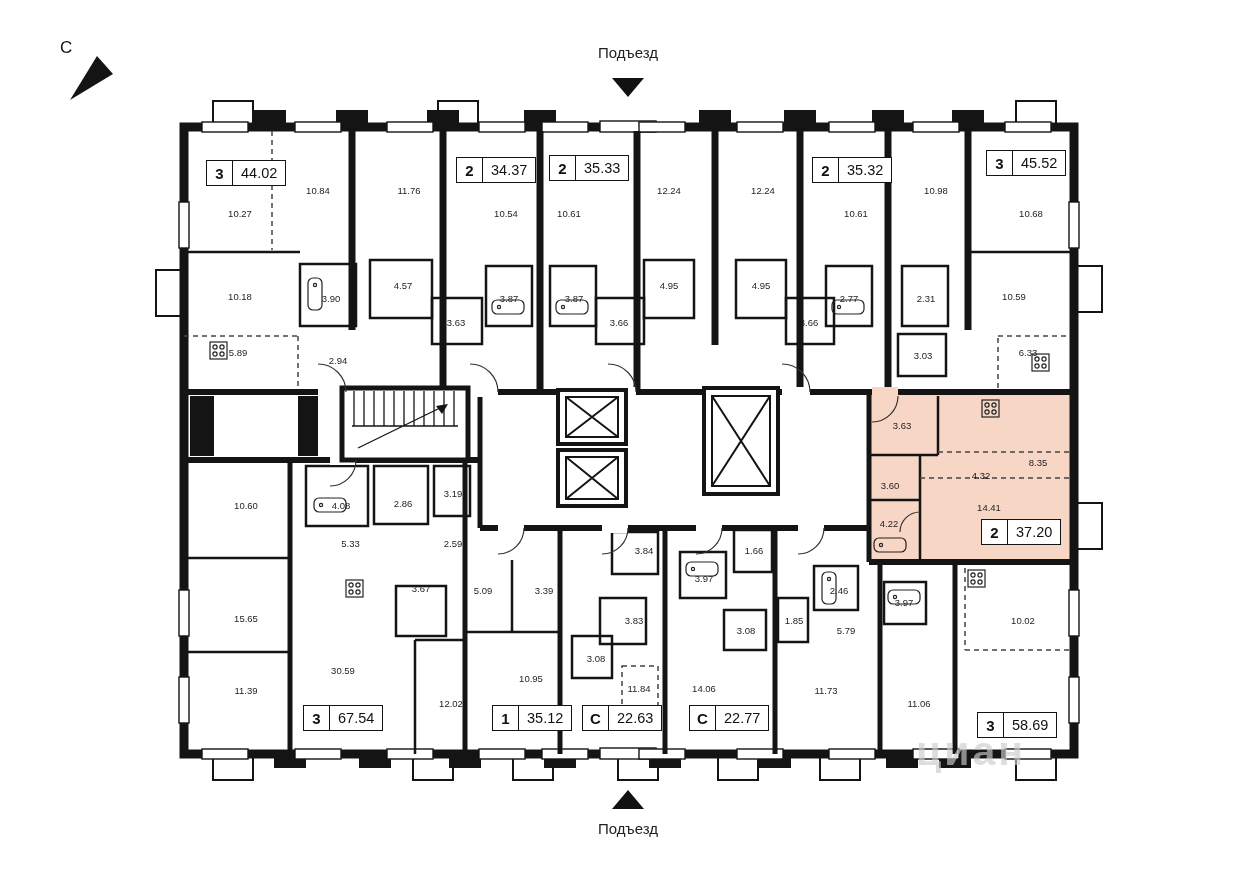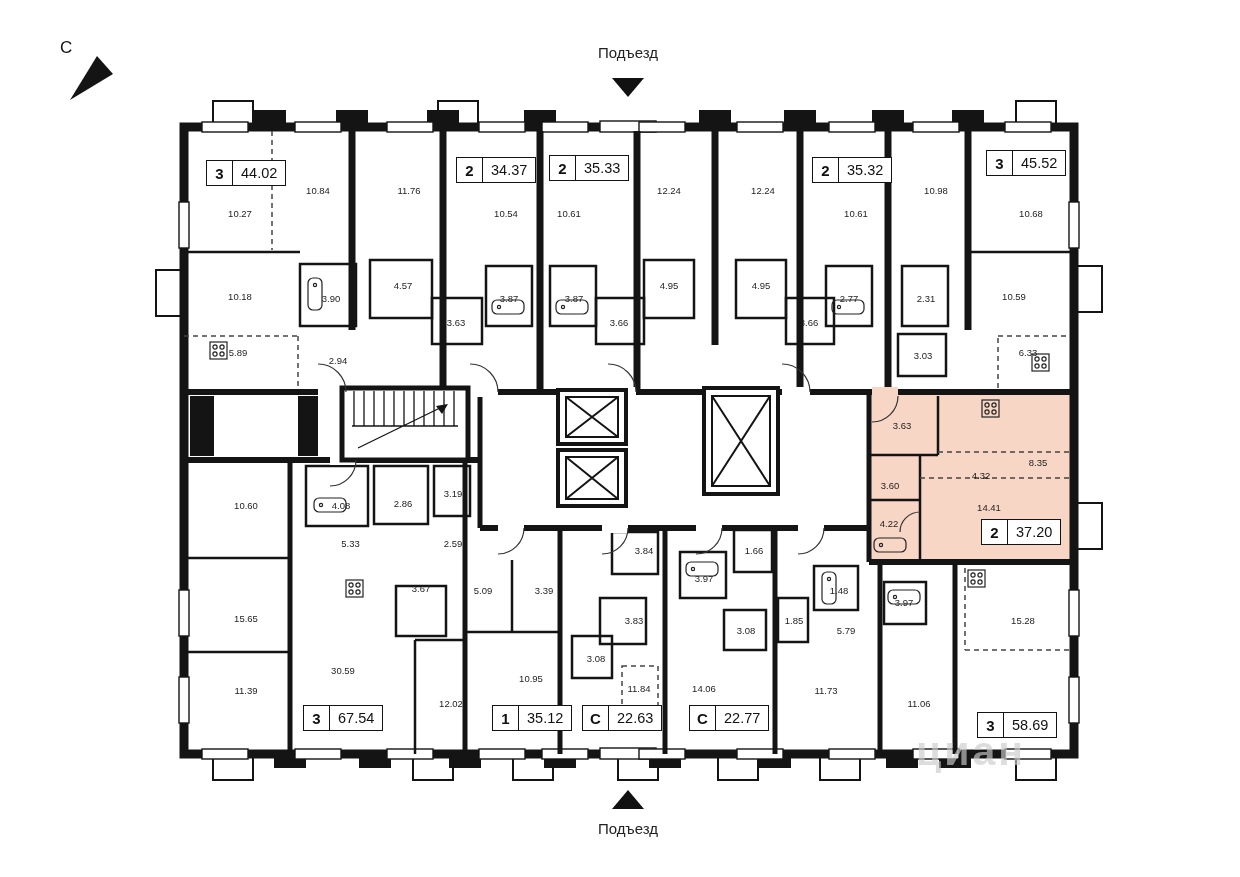--- a/index.html
+++ b/index.html
@@ -276,27 +276,27 @@
       <div class="room-area" style="left: 531px; top: 678px;">10.95</div>
       <div class="room-area" style="left: 246px; top: 690px;">11.39</div>
       <div class="room-area" style="left: 644px; top: 550px;">3.84</div>
       <div class="room-area" style="left: 704px; top: 578px;">3.97</div>
       <div class="room-area" style="left: 754px; top: 550px;">1.66</div>
       <div class="room-area" style="left: 634px; top: 620px;">3.83</div>
       <div class="room-area" style="left: 596px; top: 658px;">3.08</div>
       <div class="room-area" style="left: 746px; top: 630px;">3.08</div>
       <div class="room-area" style="left: 639px; top: 688px;">11.84</div>
       <div class="room-area" style="left: 704px; top: 688px;">14.06</div>
-      <div class="room-area" style="left: 839px; top: 590px;">1.48</div>
+      <div class="room-area" style="left: 839px; top: 590px;">2.46</div>
       <div class="room-area" style="left: 794px; top: 620px;">1.85</div>
       <div class="room-area" style="left: 846px; top: 630px;">5.79</div>
       <div class="room-area" style="left: 904px; top: 602px;">3.97</div>
       <div class="room-area" style="left: 826px; top: 690px;">11.73</div>
       <div class="room-area" style="left: 919px; top: 703px;">11.06</div>
-      <div class="room-area" style="left: 1023px; top: 620px;">15.28</div>
+      <div class="room-area" style="left: 1023px; top: 620px;">10.02</div>
       <div class="room-area" style="left: 1034px; top: 688px; margin-top: 28px;">11.81</div>
     </div>
   <div class="layer">
       <div class="apt-badge" style="left: 206px; top: 160px;">
         <span class="rooms">3</span>
         <span class="area">44.02</span>
       </div>
       <div class="apt-badge" style="left: 456px; top: 157px;">
         <span class="rooms">2</span>
         <span class="area">34.37</span>

